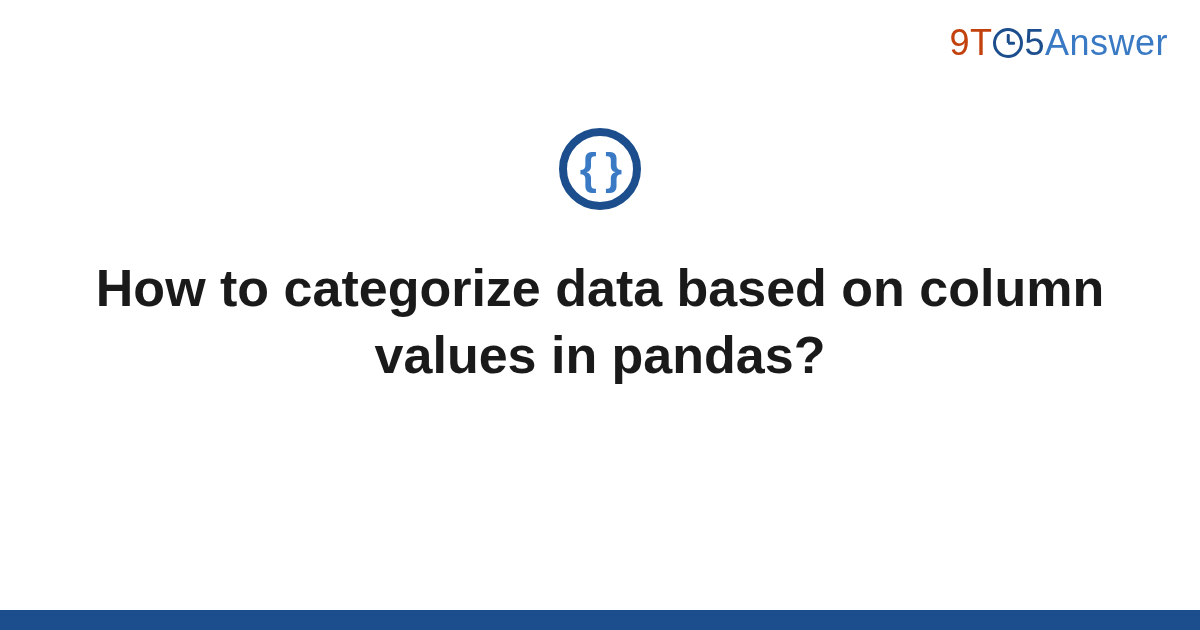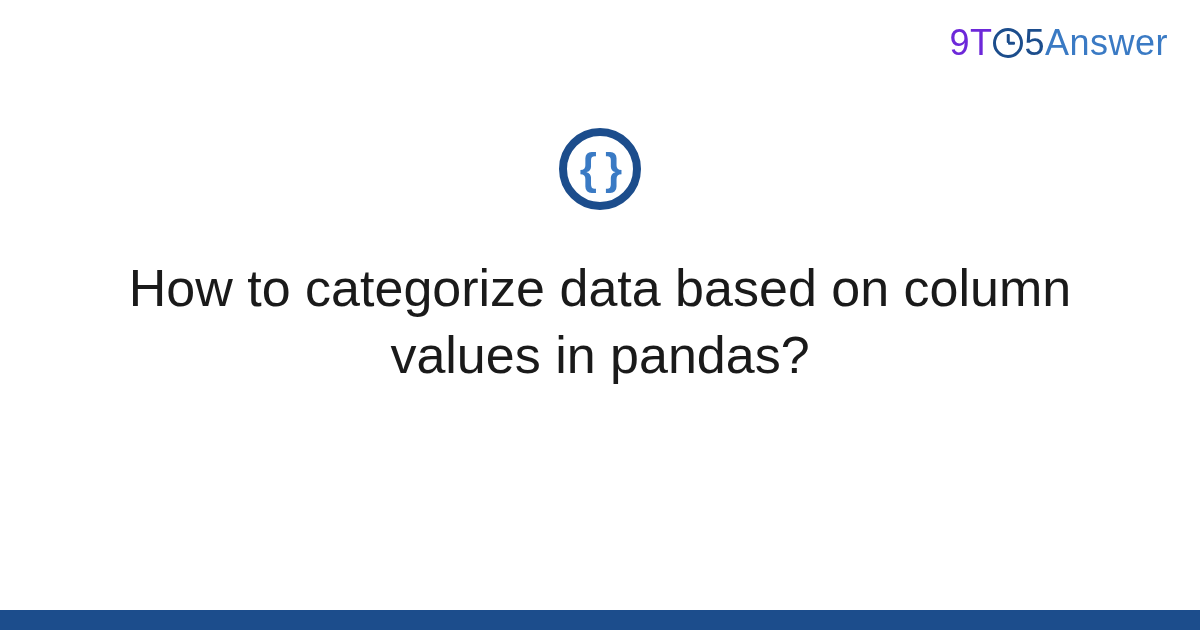--- a/index.html
+++ b/index.html
@@ -17,21 +17,21 @@
     }
     .logo {
       position: absolute;
       top: 22px;
       right: 32px;
       font-size: 36px;
       font-weight: 400;
       letter-spacing: 0.5px;
     }
     .logo .nine-t {
-      color: #6d28d9;
+      color: #c2410c;
     }
     .logo .clock {
       display: inline-block;
       width: 30px;
       height: 30px;
       border: 3px solid #1c4d8c;
       border-radius: 50%;
       position: relative;
       vertical-align: -3px;
       margin: 0 1px;
@@ -87,21 +87,21 @@
       font-family: "Segoe UI", Arial, sans-serif;
     }
     .title {
       position: absolute;
       top: 255px;
       left: 50%;
       transform: translateX(-50%);
       width: 1080px;
       text-align: center;
       font-size: 52px;
-      font-weight: 400;
+      font-weight: 700;
       color: #1a1a1a;
       line-height: 1.28;
     }
     .bottom-bar {
       position: absolute;
       bottom: 0;
       left: 0;
       width: 1200px;
       height: 20px;
       background: #1c4d8c;

